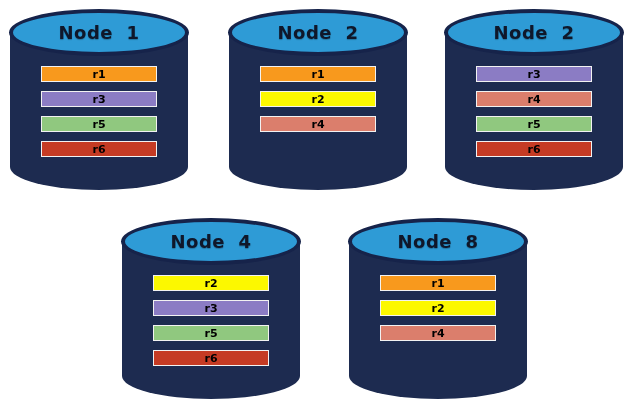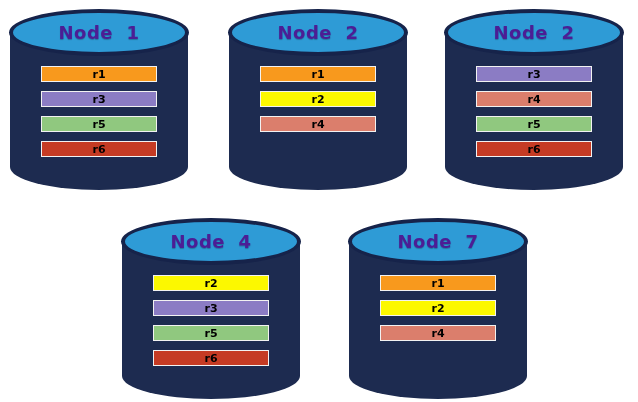--- a/index.html
+++ b/index.html
@@ -38,21 +38,21 @@
     box-sizing: border-box;
     background: #2e9bd6;
     border: 4px solid #16234a;
     border-radius: 50%;
     display: flex;
     align-items: center;
     justify-content: center;
     z-index: 2;
   }
   .node-label {
-    color: #4c1d95;
+    color: #0f172a;
     font-size: 18px;
     font-weight: bold;
     white-space: pre;
     letter-spacing: 0.5px;
     text-shadow: 0 1px 1px rgba(0,0,0,0.25);
   }
   .bars {
     position: absolute;
     top: 57px;
     left: 32px;
@@ -163,21 +163,21 @@
       </div>
       <div class="bar" style="background-color: rgb(197, 59, 36);">
         <span class="bar-label">r6</span>
       </div>
     </div>
   </div>
 
   <div class="node pos-n5">
     <div class="cyl-body" style="background-color: rgb(29, 43, 80);"></div>
     <div class="cyl-top" style="background-color: rgb(46, 155, 214);">
-      <span class="node-label">Node  7</span>
+      <span class="node-label">Node  8</span>
     </div>
     <div class="bars">
       <div class="bar" style="background-color: rgb(248, 153, 29);">
         <span class="bar-label">r1</span>
       </div>
       <div class="bar" style="background-color: rgb(252, 248, 0);">
         <span class="bar-label">r2</span>
       </div>
       <div class="bar" style="background-color: rgb(219, 126, 108);">
         <span class="bar-label">r4</span>

